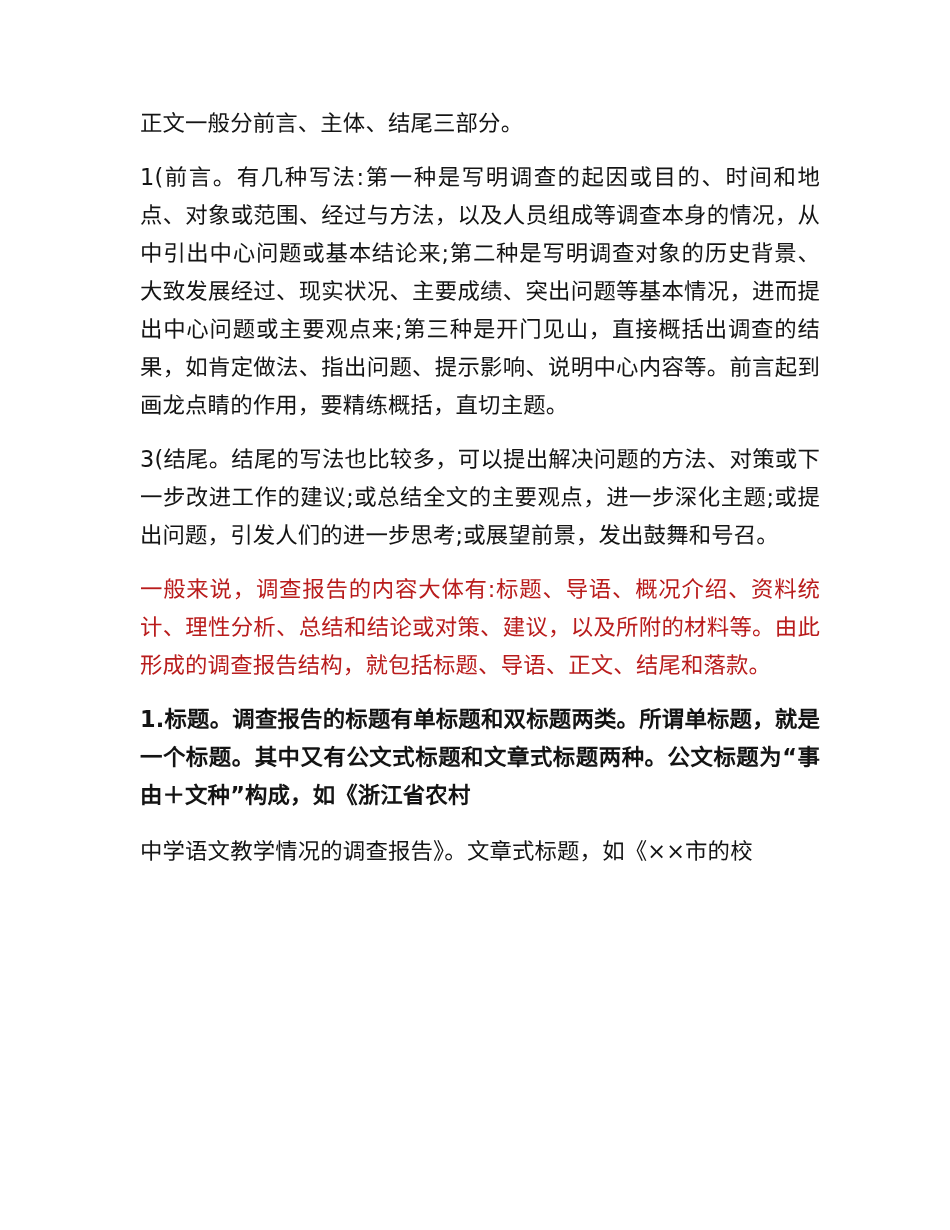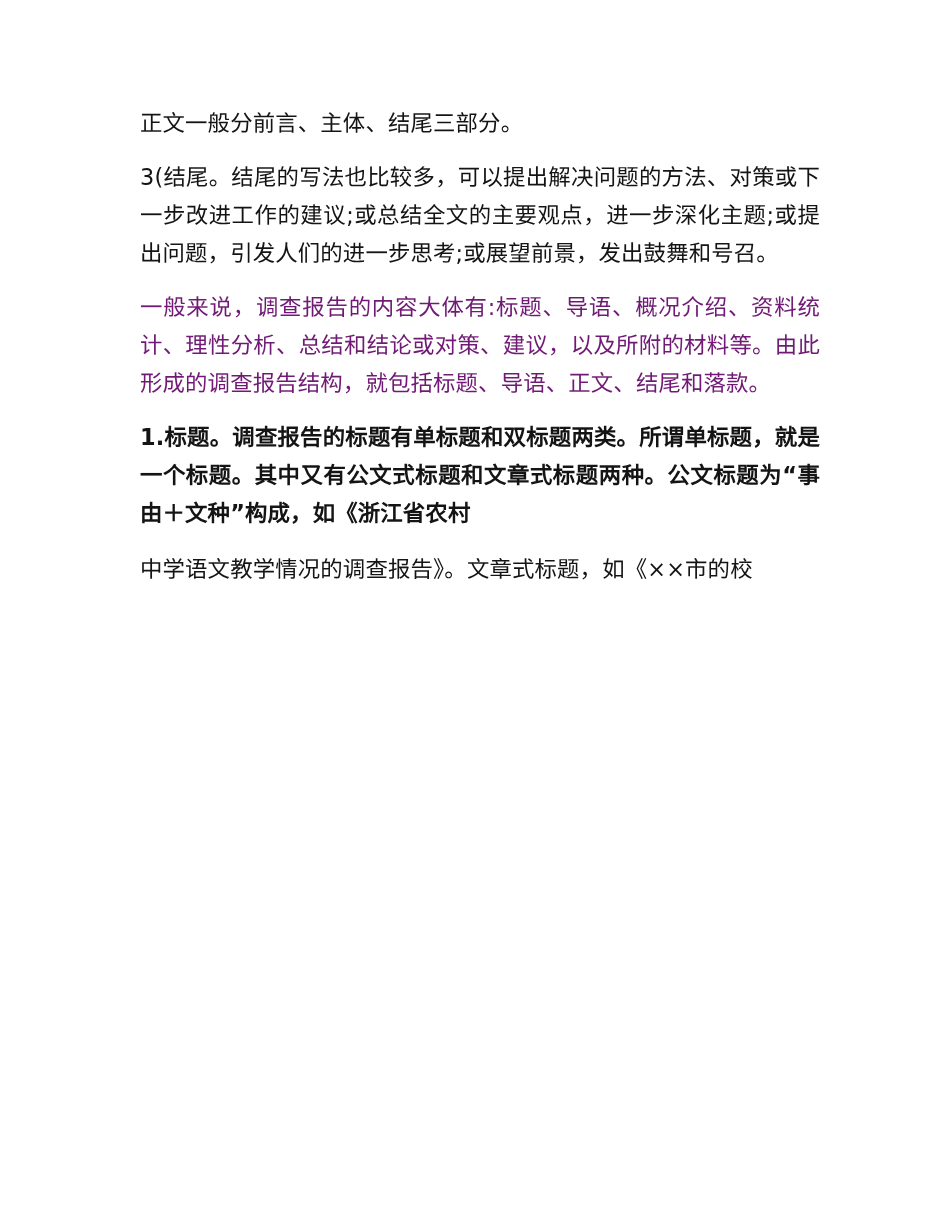--- a/index.html
+++ b/index.html
@@ -53,25 +53,26 @@
 </style>
 </head>
 <body style="background: rgb(255, 255, 255);">
 
 <div class="page" style="background: rgb(255, 255, 255);">
 
   <div class="doc-body">
 
     <p class="para tight" style="color: rgb(20, 20, 20);">正文一般分前言、主体、结尾三部分。</p>
 
+    <p class="para" style="color: rgb(20, 20, 20);">1(前言。有几种写法:第一种是写明调查的起因或目的、时间和地点、对象或范围、经过与方法，以及人员组成等调查本身的情况，从中引出中心问题或基本结论来;第二种是写明调查对象的历史背景、大致发展经过、现实状况、主要成绩、突出问题等基本情况，进而提出中心问题或主要观点来;第三种是开门见山，直接概括出调查的结果，如肯定做法、指出问题、提示影响、说明中心内容等。前言起到画龙点睛的作用，要精练概括，直切主题。</p>
 
 
     <p class="para" style="color: rgb(20, 20, 20);">3(结尾。结尾的写法也比较多，可以提出解决问题的方法、对策或下一步改进工作的建议;或总结全文的主要观点，进一步深化主题;或提出问题，引发人们的进一步思考;或展望前景，发出鼓舞和号召。</p>
 
-    <p class="para" style="color: #701a75;">一般来说，调查报告的内容大体有:标题、导语、概况介绍、资料统计、理性分析、总结和结论或对策、建议，以及所附的材料等。由此形成的调查报告结构，就包括标题、导语、正文、结尾和落款。</p>
+    <p class="para" style="color: #b91c1c;">一般来说，调查报告的内容大体有:标题、导语、概况介绍、资料统计、理性分析、总结和结论或对策、建议，以及所附的材料等。由此形成的调查报告结构，就包括标题、导语、正文、结尾和落款。</p>
 
     <p class="para loose" style="color: rgb(20, 20, 20); font-weight: bold;">1.标题。调查报告的标题有单标题和双标题两类。所谓单标题，就是一个标题。其中又有公文式标题和文章式标题两种。公文标题为“事由＋文种”构成，如《浙江省农村</p>
 
     <p class="para" style="color: rgb(20, 20, 20);">中学语文教学情况的调查报告》。文章式标题，如《××市的校</p>
 
   </div>
 
 </div>
 
 </body></html>

